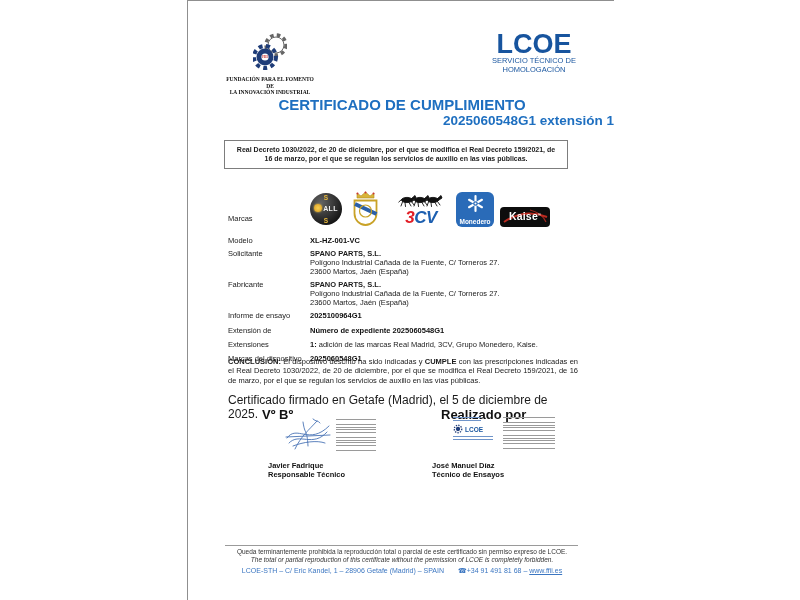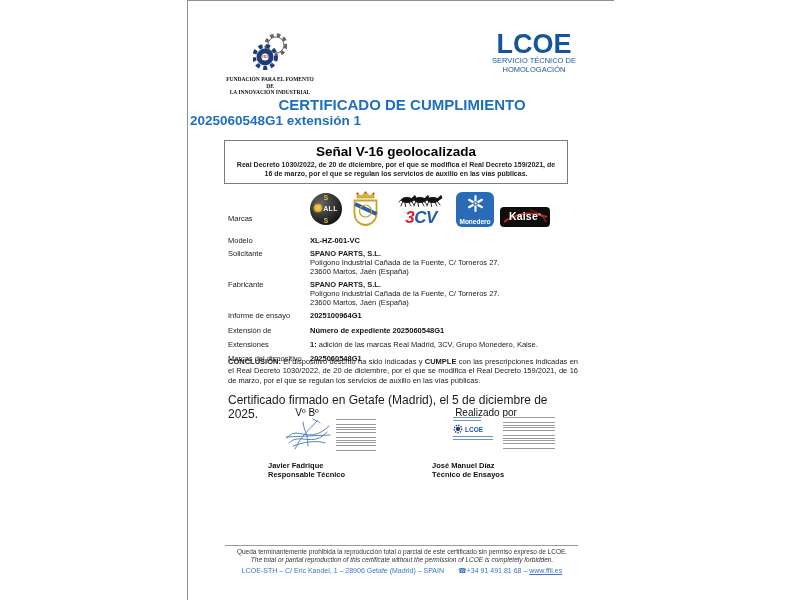--- a/index.html
+++ b/index.html
@@ -16,21 +16,21 @@
 
   
   .fundacion{left:223px;top:33px;width:94px;text-align:center}
   .fundacion .glabel{font-family:"Liberation Serif",serif;font-weight:bold;font-size:5.5px;line-height:6.5px;color:#101010;margin-top:1px}
   .lcoe{left:488px;top:32px;width:92px;text-align:center;color:#17549E}
   .lcoe .big{font-size:27px;font-weight:800;line-height:25px;letter-spacing:0}
   .lcoe .sub{font-size:7.5px;font-weight:normal;line-height:8.5px}
 
   
   .title1{left:190px;top:96px;width:424px;text-align:center;font-size:15px;font-weight:bold;color:#1E6FC0}
-  .title2{left:190px;top:113px;width:424px;text-align:left;font-size:13.5px;font-weight:bold;color:#1E6FC0}
+  .title2{left:190px;top:113px;width:424px;text-align:right;font-size:13.5px;font-weight:bold;color:#1E6FC0}
 
   
   .pbox{left:224px;top:140px;width:326px;border:1px solid #7d7d7d;padding:3px 8px 5px;text-align:center}
   .pbox .ptitle{font-size:13.5px;font-weight:bold;color:#000}
   .pbox .psub{font-size:7px;font-weight:bold;line-height:8.5px;margin-top:2px;color:#1c1c1c}
 
   
   .flabel{font-size:7.5px;color:#222;left:228px}
   .fval{font-size:7.5px;font-weight:bold;color:#0f0f0f;left:310px}
   .fblock{left:310px;font-size:7.5px;line-height:9px;color:#1a1a1a}
@@ -52,21 +52,21 @@
   .kaise{left:500px;top:207px;width:50px;height:20px;background:#0d0d0d;border-radius:4px;overflow:hidden}
   .kaise .ktxt{position:absolute;top:3px;width:100%;text-align:center;color:#fff;font-size:10.5px;font-weight:bold;letter-spacing:.2px}
   .kaise .kreg{font-size:4px;vertical-align:super}
 
   
   .conclusion{left:228px;top:357px;width:350px;font-size:7.5px;line-height:9.3px;text-align:justify;color:#1a1a1a}
   .conclusion .b{font-weight:bold}
   .signedline{left:228px;top:393px;width:350px;font-size:12px;color:#1a1a1a}
 
   
-  .sighead{width:90px;text-align:center;font-size:10px;font-weight:normal;color:#111}
+  .sighead{width:90px;font-size:13px;font-weight:bold;color:#111}
   .signame{width:110px;text-align:left;font-size:7.5px;font-weight:bold;line-height:9px;color:#111}
   .tstripes{background:repeating-linear-gradient(#9a9a9a 0 .8px,transparent .8px 2.6px)}
   .tstripes-blue{background:repeating-linear-gradient(#6f94c9 0 .8px,transparent .8px 2.8px)}
   .stamp{left:453px;top:417px;width:102px;height:37px;display:flex;gap:4px}
   .stamp .col1{width:46px;display:flex;flex-direction:column;gap:2px}
   .stamp .lrow{display:flex;align-items:center;gap:2px}
   .stamp .slcoe{font-size:6.5px;font-weight:800;color:#17549E}
 
   
   .fsep{left:225px;top:545px;width:353px;height:1px;background:#9a9a9a}
@@ -100,21 +100,20 @@
 <div class="abs lcoe">
   <div class="big">LCOE</div>
   <div class="sub">SERVICIO TÉCNICO DE</div>
   <div class="sub">HOMOLOGACIÓN</div>
 </div>
 
 <div class="abs title1">CERTIFICADO DE CUMPLIMIENTO</div>
 <div class="abs title2">2025060548G1 extensión 1</div>
 
 <div class="abs pbox">
-  <div class="ptitle">Señal V-16 geolocalizada</div>
   <div class="psub">Real Decreto 1030/2022, de 20 de diciembre, por el que se modifica el Real Decreto 159/2021, de 16 de marzo, por el que se regulan los servicios de auxilio en las vías públicas.</div>
 </div>
 
 <div class="abs flabel" style="top:214px">Marcas</div>
 
 <div class="abs sosall">
   <div class="sos-s" style="top:1px">S</div>
   <div class="sos-mid">
     <span class="sos-dot"></span>
     <span class="sos-all">ALL</span>

